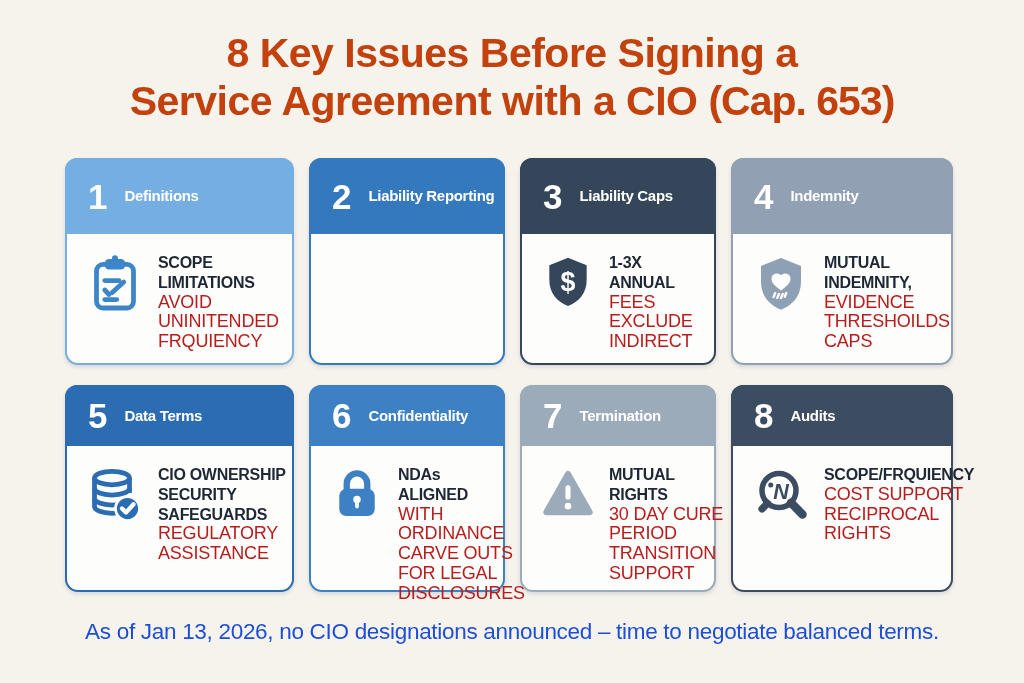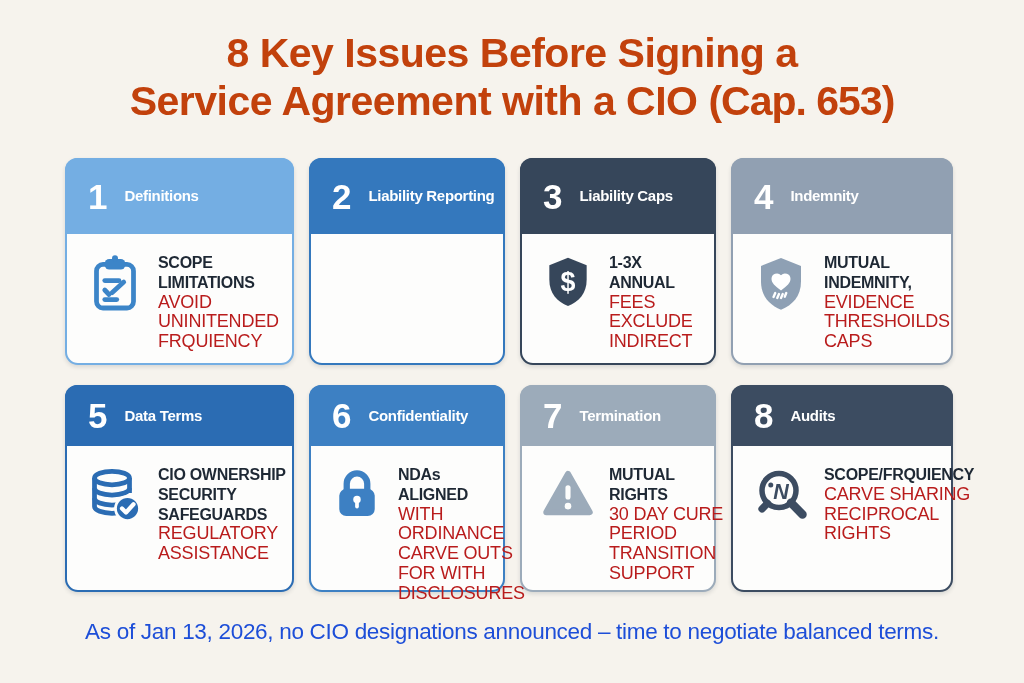--- a/index.html
+++ b/index.html
@@ -199,21 +199,21 @@
               <circle cx="12" cy="14.4" r="1.6" fill="#ffffff"></circle>
               <rect x="11.2" y="15" width="1.6" height="3.2" rx="0.8" fill="#ffffff"></rect>
             </svg>
           </span>
       <div class="lines">
             <div class="line bold">NDAs</div>
             <div class="line bold">ALIGNED</div>
             <div class="line">WITH</div>
             <div class="line">ORDINANCE</div>
             <div class="line">CARVE OUTS</div>
-            <div class="line">FOR WITH</div>
+            <div class="line">FOR LEGAL</div>
             <div class="line">DISCLOSURES</div>
           </div>
     </div>
   </section>
       <section class="card row2 narrow" style="--hdr: #9cabba; --ico: #9cabba;">
     <div class="card-header">
       <span class="card-num">7</span>
       <span class="card-title">Termination</span>
     </div>
     <div class="card-body">
@@ -244,21 +244,21 @@
             <svg viewBox="0 0 24 24">
               <circle cx="11.2" cy="9.8" r="6.8" fill="none" stroke="currentColor" stroke-width="2.2"></circle>
               <line x1="16" y1="14.7" x2="20.6" y2="19.4" stroke="currentColor" stroke-width="3.4" stroke-linecap="round"></line>
               <line x1="6.6" y1="14.9" x2="4.4" y2="17.2" stroke="currentColor" stroke-width="2.9" stroke-linecap="round"></line>
               <text x="12" y="13" text-anchor="middle" font-size="8.6" font-weight="bold" font-style="italic" fill="currentColor" font-family="Liberation Sans,sans-serif">N</text>
               <circle cx="7.9" cy="7.6" r="1" fill="currentColor"></circle>
             </svg>
           </span>
       <div class="lines">
             <div class="line bold">SCOPE/FRQUIENCY</div>
-            <div class="line">CARVE SHARING</div>
+            <div class="line">COST SUPPORT</div>
             <div class="line">RECIPROCAL</div>
             <div class="line">RIGHTS</div>
           </div>
     </div>
   </section>
     </div>
 
   <div class="footer">
     <p>As of Jan 13, 2026, no CIO designations announced – time to negotiate balanced terms.</p>
   </div>

